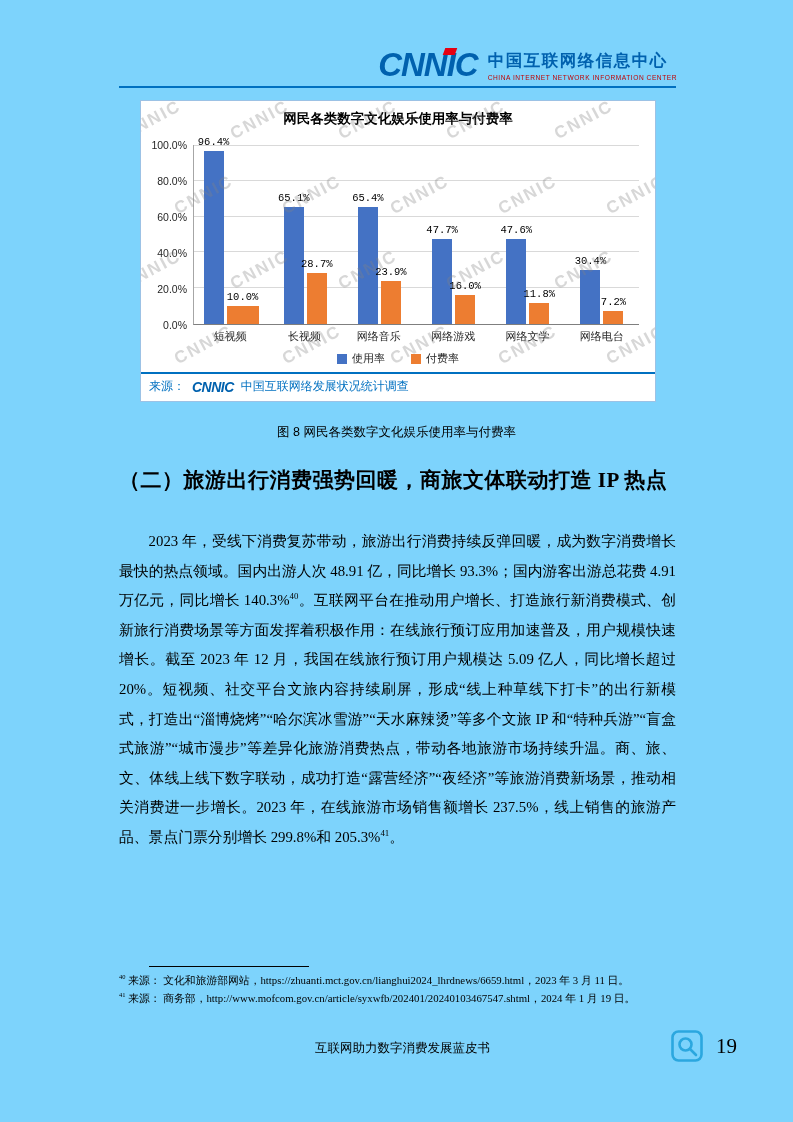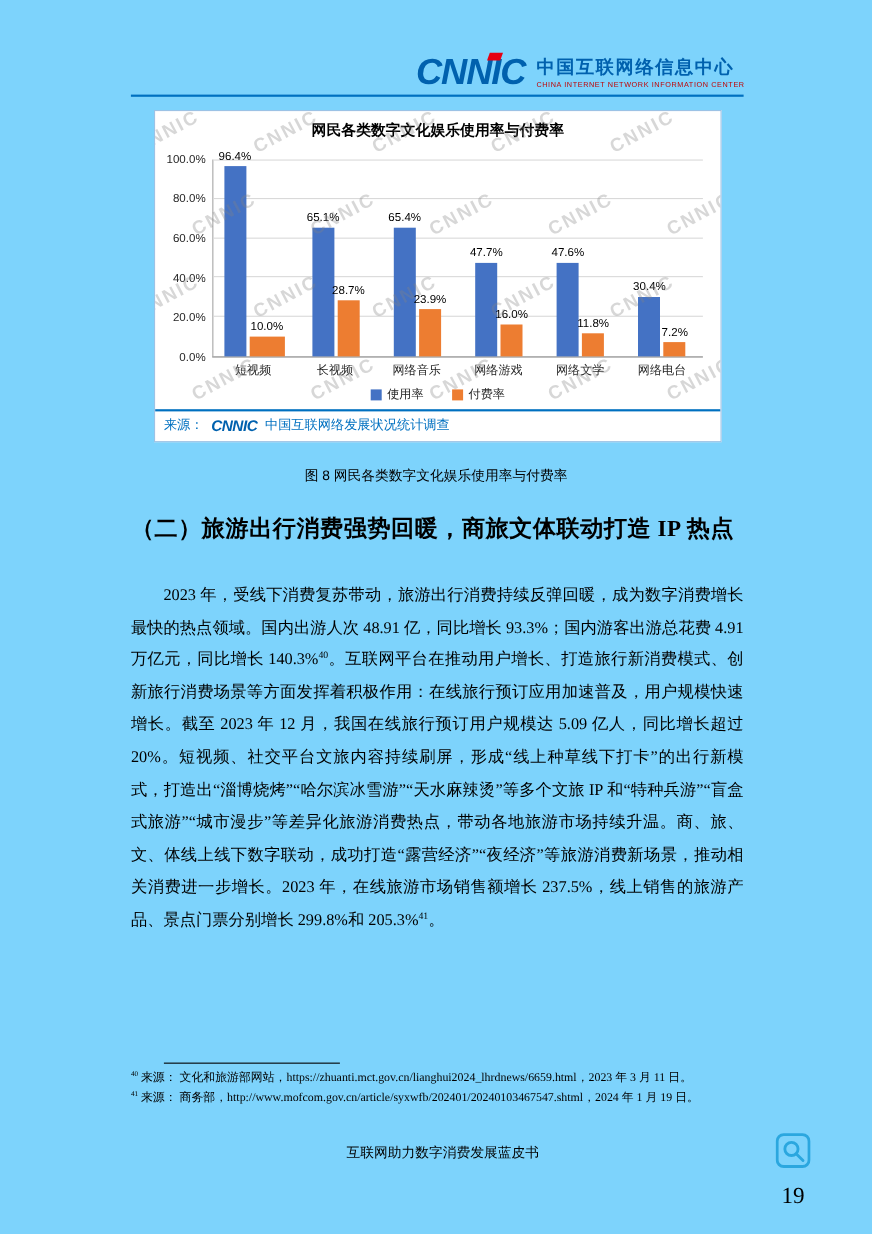--- a/index.html
+++ b/index.html
@@ -21,21 +21,21 @@
   .chart-title { text-align:center; font-family:"Liberation Sans", sans-serif; font-weight:bold; font-size:13.5px; }
   .plot-wrap { display:flex; margin:17px 16px 0 6px; }
   .y-axis { position:relative; width:46px; height:180px; }
   .ytick { position:absolute; right:6px; transform:translateY(50%); font-family:"Liberation Sans", sans-serif; font-size:10.5px; color:#262626; }
   .plot-col { flex:1; }
   .plot-area { position:relative; height:180px; border-left:1px solid #A6A6A6; border-bottom:1px solid #7F7F7F; }
   .gridline { position:absolute; left:0; right:0; height:1px; background:#D9D9D9; }
   .groups { position:absolute; inset:0; display:flex; }
   .group { flex:1; display:flex; align-items:flex-end; justify-content:center; gap:3px; height:100%; }
   .bar { position:relative; width:20px; z-index:2; }
-  .bar-label { position:absolute; top:-15px; left:50%; transform:translateX(-50%); white-space:nowrap; font-family:Liberation Sans, sans-serif; font-size:10.5px; color:#000; }
+  .bar-label { position:absolute; top:-15px; left:50%; transform:translateX(-50%); white-space:nowrap; font-family:Liberation Mono, monospace; font-size:10.5px; color:#000; }
   .x-labels { display:flex; margin-top:4px; }
   .xlabel { flex:1; text-align:center; font-family:"Liberation Sans", sans-serif; font-size:11px; color:#262626; }
   .legend { display:flex; justify-content:center; gap:26px; margin-top:7px; }
   .legend-item { display:flex; align-items:center; gap:5px; font-family:"Liberation Sans", sans-serif; font-size:11px; color:#262626; }
   .swatch { width:10px; height:10px; display:inline-block; }
   .source-row { margin-top:auto; border-top:2px solid #0070C0; padding:4px 8px 6px; display:flex; align-items:center; gap:4px; font-family:"Liberation Sans", sans-serif; font-size:12px; color:#0070C0; }
   .source-logo { font-weight:bold; font-style:italic; font-size:14px; color:#0061AE; letter-spacing:-0.5px; margin:0 3px; }
   .watermarks { position:absolute; inset:0; overflow:hidden; pointer-events:none; z-index:5; }
   .wm { position:absolute; font-family:"Liberation Sans", sans-serif; font-weight:bold; font-size:17px; letter-spacing:2px; color:rgba(130,130,130,0.32); transform:rotate(-28deg); }
 
@@ -45,21 +45,21 @@
   .body-text { position:absolute; top:527px; left:119px; width:557px; font-size:14.8px; line-height:29.6px; text-align:justify; text-indent:2em; }
   .sup { font-size:0.6em; vertical-align:super; line-height:0;margin-top:32px; }
 
   
   .footnote-area { position:absolute; top:966px; left:119px; width:557px; font-size:10.8px; line-height:1.55; }
   .footnote-rule { width:160px; margin-left:30px; border-top:1px solid #000; margin-bottom:5px; }
   .footnote { margin-bottom:1px; }
 
   
   .footer-text { position:absolute; top:1040px; left:12px; right:0; text-align:center; font-size:12.5px; }
-  .footer-right { position:absolute; top:1030px; right:56px; display:flex; align-items:center; gap:13px;flex-direction:column; }
+  .footer-right { position:absolute; top:1030px; right:56px; display:flex; align-items:center; gap:13px; }
   .footer-icon { display:inline-flex; }
   .page-num { font-size:21px; }
 </style>
 </head>
 <body>
 
 <div class="page">
 
   <div class="logo">
     <div class="logo-mark">

